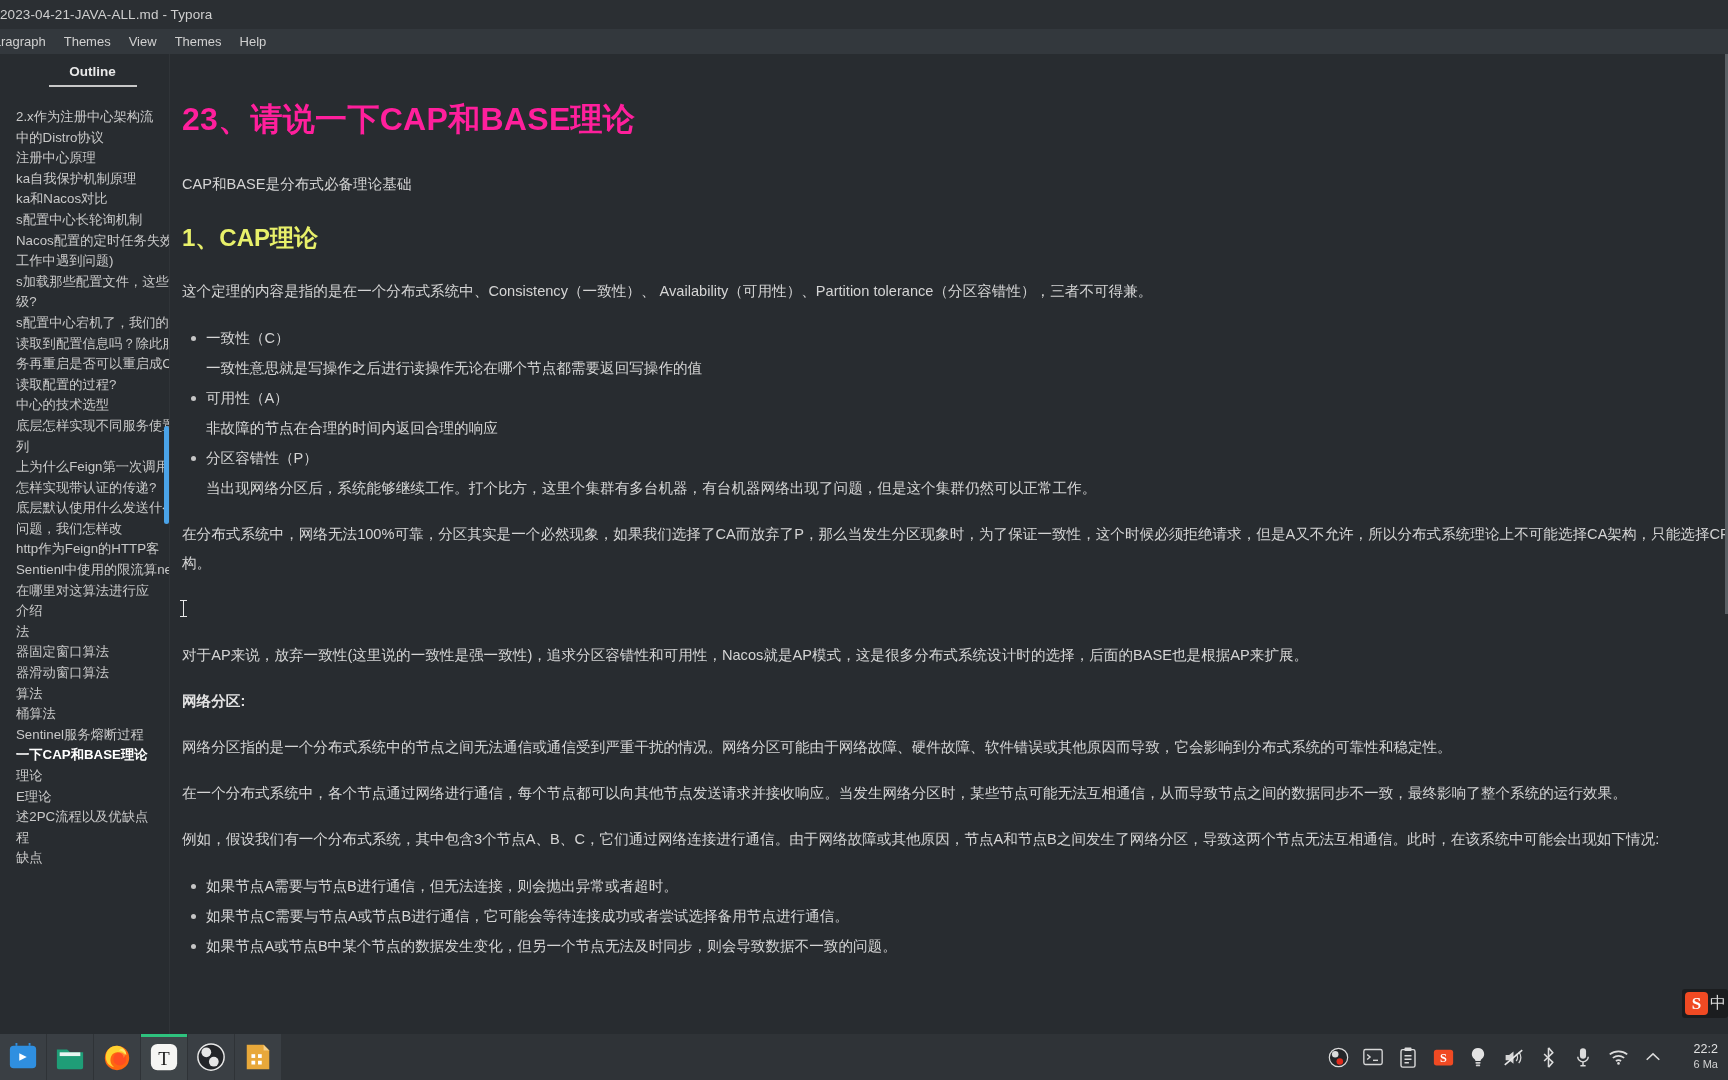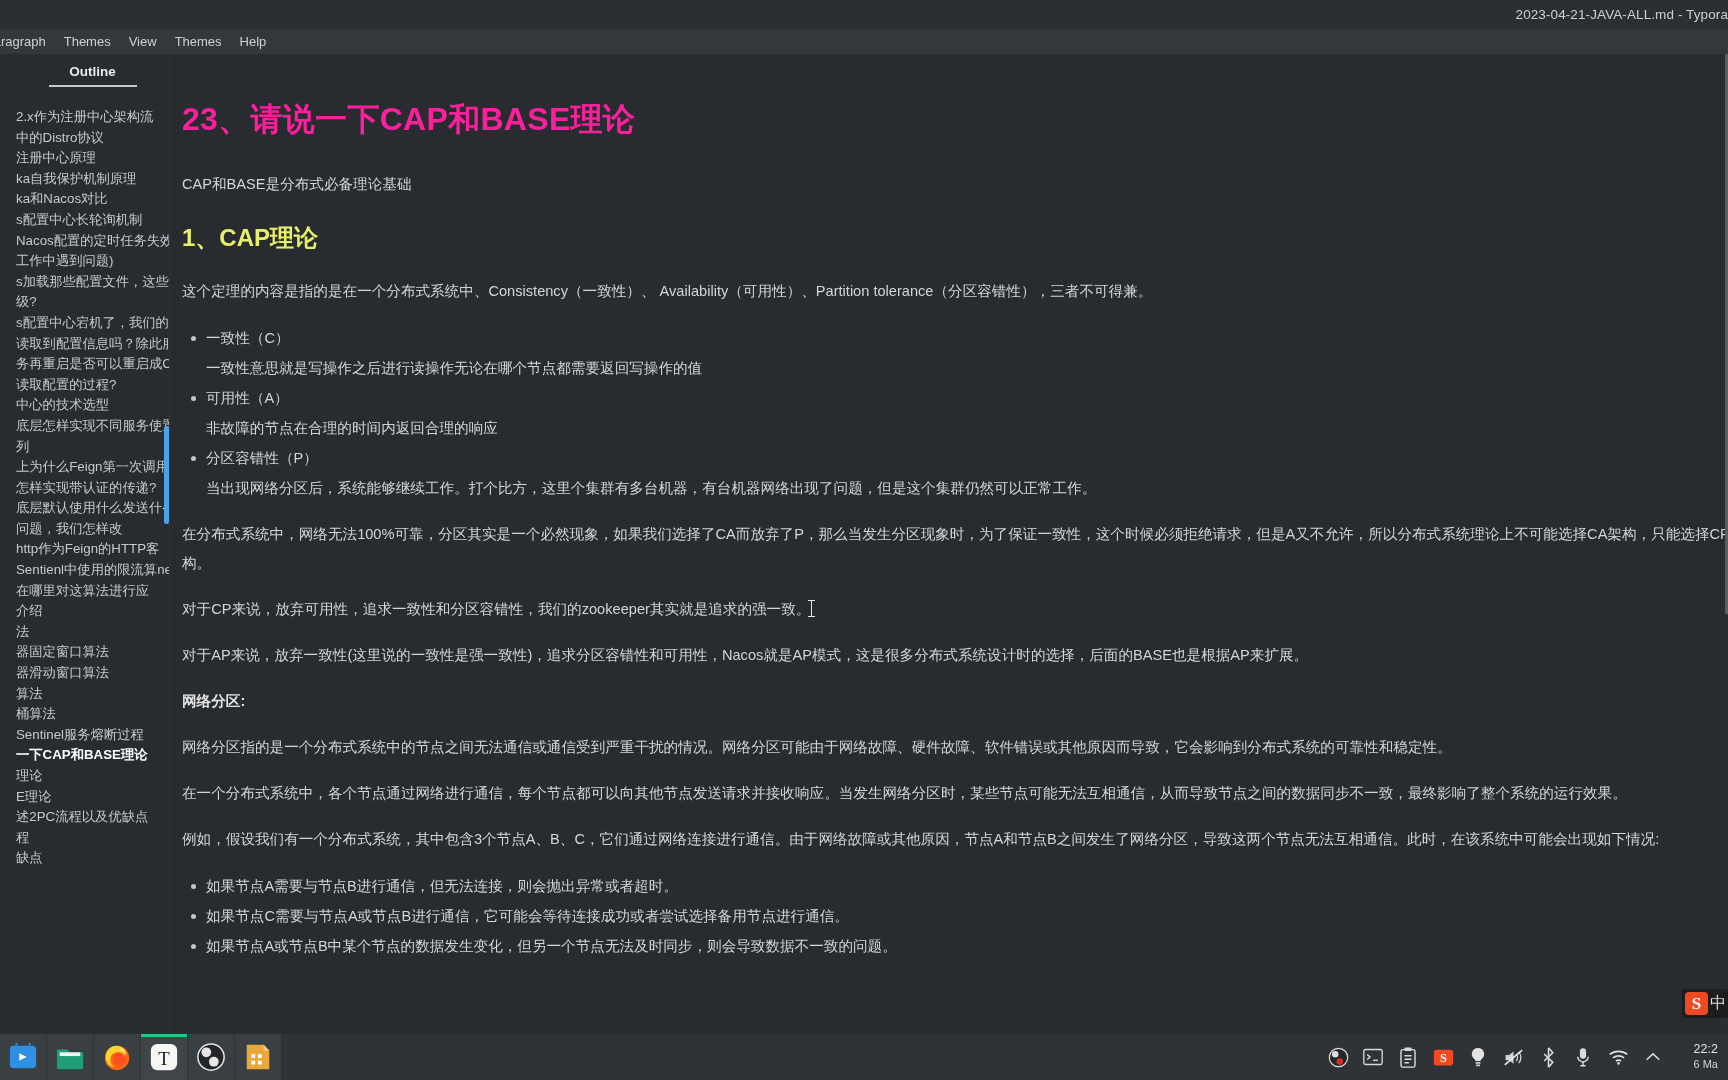--- a/index.html
+++ b/index.html
@@ -7,21 +7,21 @@
   body {
     background:#1e2124;
     font-family:"Liberation Sans","DejaVu Sans",sans-serif;
     color:#d8d8d8;
     -webkit-font-smoothing:antialiased;
   }
 
   
   .titlebar{
     height:29px; background:#2b2f33; position:relative;
-    display:flex; align-items:center; justify-content:flex-end;
+    display:flex; align-items:center; justify-content:flex-start;
   }
   .titlebar .title{
     font-size:13.5px; color:#cfcfcf; letter-spacing:.1px;
   }
 
   
   .menubar{
     height:25px; background:#33383d; display:flex; align-items:center;
     padding-left:0px; position:relative;
   }
@@ -261,21 +261,21 @@
       </ul>
       <div class="sub">非故障的节点在合理的时间内返回合理的响应</div>
       <ul class="blist">
         <li>分区容错性（P）</li>
       </ul>
       <div class="sub">当出现网络分区后，系统能够继续工作。打个比方，这里个集群有多台机器，有台机器网络出现了问题，但是这个集群仍然可以正常工作。</div>
 
       <div class="sp-sm"></div>
       <p class="para wrap">在分布式系统中，网络无法100%可靠，分区其实是一个必然现象，如果我们选择了CA而放弃了P，那么当发生分区现象时，为了保证一致性，这个时候必须拒绝请求，但是A又不允许，所以分布式系统理论上不可能选择CA架构，只能选择CP或者AP架构。</p>
       <div class="sp-sm"></div>
-      <p class="para"><span>对于CP来说，放弃可用性，追求一致性和分区容错性，我们的zookeeper其实就是追求的强一致。</span><span class="caret"></span></p>
+      <p class="para"><span class="caret"></span></p>
       <div class="sp-sm"></div>
       <p class="para">对于AP来说，放弃一致性(这里说的一致性是强一致性)，追求分区容错性和可用性，Nacos就是AP模式，这是很多分布式系统设计时的选择，后面的BASE也是根据AP来扩展。</p>
       <div class="sp-sm"></div>
       <p class="para bold">网络分区:</p>
       <div class="sp-sm"></div>
       <p class="para">网络分区指的是一个分布式系统中的节点之间无法通信或通信受到严重干扰的情况。网络分区可能由于网络故障、硬件故障、软件错误或其他原因而导致，它会影响到分布式系统的可靠性和稳定性。</p>
       <div class="sp-sm"></div>
       <p class="para wrap">在一个分布式系统中，各个节点通过网络进行通信，每个节点都可以向其他节点发送请求并接收响应。当发生网络分区时，某些节点可能无法互相通信，从而导致节点之间的数据同步不一致，最终影响了整个系统的运行效果。</p>
       <div class="sp-sm"></div>
       <p class="para wrap">例如，假设我们有一个分布式系统，其中包含3个节点A、B、C，它们通过网络连接进行通信。由于网络故障或其他原因，节点A和节点B之间发生了网络分区，导致这两个节点无法互相通信。此时，在该系统中可能会出现如下情况:</p>

